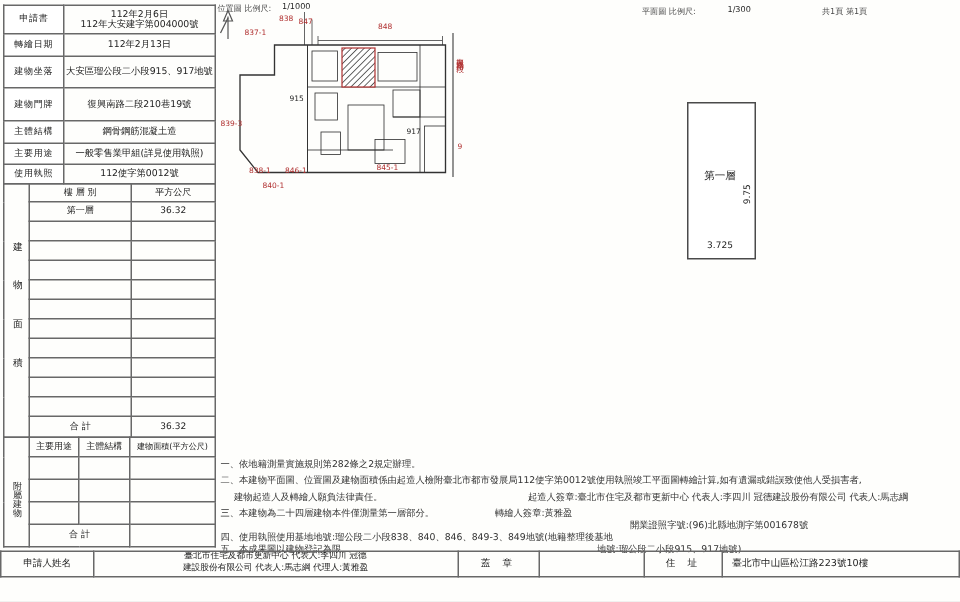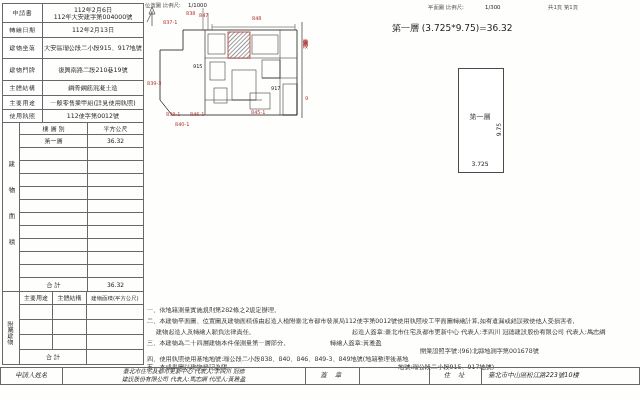--- a/index.html
+++ b/index.html
@@ -17,21 +17,21 @@
   .plab{position:absolute;font-size:5px;color:#b03030;white-space:nowrap;line-height:1;}
   .plab.blk{color:#222;}
   .street{position:absolute;writing-mode:vertical-rl;text-orientation:upright;font-size:5.2px;color:#b03030;line-height:1;letter-spacing:1px;}
   .tinyhead{position:absolute;font-size:5.4px;color:#4a4a4a;white-space:nowrap;}
   .formula{position:absolute;left:392px;top:22px;font-size:9px;color:#1a1a1a;white-space:nowrap;}
   .room-rect{position:absolute;left:458px;top:68px;width:44px;height:103px;border:1px solid #4a4a4a;background:#fff;}
   .room-label{position:absolute;left:458px;top:112px;width:44px;text-align:center;font-size:7px;color:#222;}
   .dim-h{position:absolute;left:492px;top:126px;font-size:6px;color:#222;transform:rotate(-90deg);transform-origin:center;white-space:nowrap;}
   .dim-w{position:absolute;left:458px;top:160px;width:44px;text-align:center;font-size:6px;color:#222;}
   .note{position:absolute;font-size:6.2px;color:#333;white-space:nowrap;line-height:1;}
-  .bform{left:0;top:367px;font-style:italic;}
+  .bform{left:0;top:367px;}
   .bform2{left:0;top:384px;}
   .bform td,.bform2 td{font-size:6.4px;}
   .bform td.names{font-size:5.8px;line-height:1.35;}
   .bform td.addr{text-align:left;padding-left:6px;}
   .lsp{letter-spacing:3px;}
   svg{position:absolute;}
 </style>
 </head>
 <body>
 
@@ -235,21 +235,20 @@
   <span class="plab" style="left:190px;top:112px;">846-1</span>
   <span class="plab" style="left:175px;top:122px;">840-1</span>
   <span class="plab" style="left:251px;top:110px;">845-1</span>
   <span class="street" style="left:303px;top:34px;">復興南路二段</span>
   <span class="plab" style="left:305px;top:96px;">9</span>
 
   <span class="tinyhead" style="left:428px;top:4px;">平面圖 比例尺:</span>
   <span class="tinyhead" style="left:485px;top:4px;color:#222;">1/300</span>
   <span class="tinyhead" style="left:548px;top:4px;">共1頁 第1頁</span>
 
-  <span class="formula">第一層 (3.725*9.75)=36.32</span>
   <div class="room-rect"></div>
   <span class="room-label">第一層</span>
   <span class="dim-h">9.75</span>
   <span class="dim-w">3.725</span>
 
   <span class="note" style="left:147px;top:307px;">一、依地籍測量實施規則第282條之2規定辦理。</span>
   <span class="note" style="left:147px;top:318px;">二、本建物平面圖、位置圖及建物面積係由起造人檢附臺北市都市發展局112使字第0012號使用執照竣工平面圖轉繪計算,如有遺漏或錯誤致使他人受損害者,</span>
   <span class="note" style="left:156px;top:329px;">建物起造人及轉繪人願負法律責任。</span>
   <span class="note" style="left:352px;top:329px;">起造人簽章:臺北市住宅及都市更新中心 代表人:李四川  冠德建設股份有限公司 代表人:馬志綱</span>
   <span class="note" style="left:147px;top:340px;">三、本建物為二十四層建物本件僅測量第一層部分。</span>

